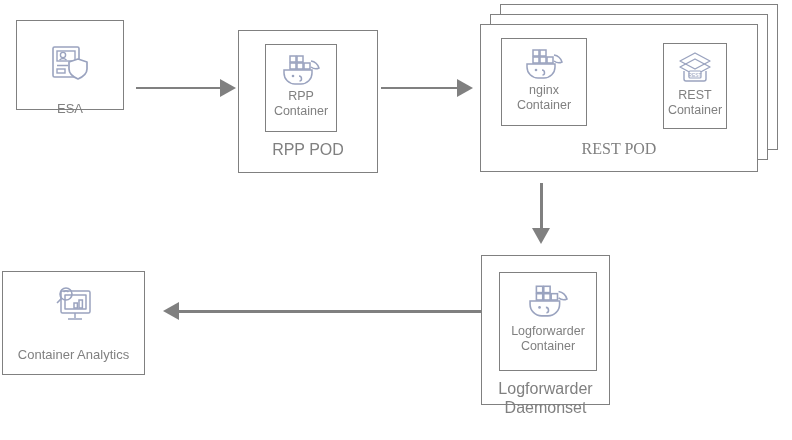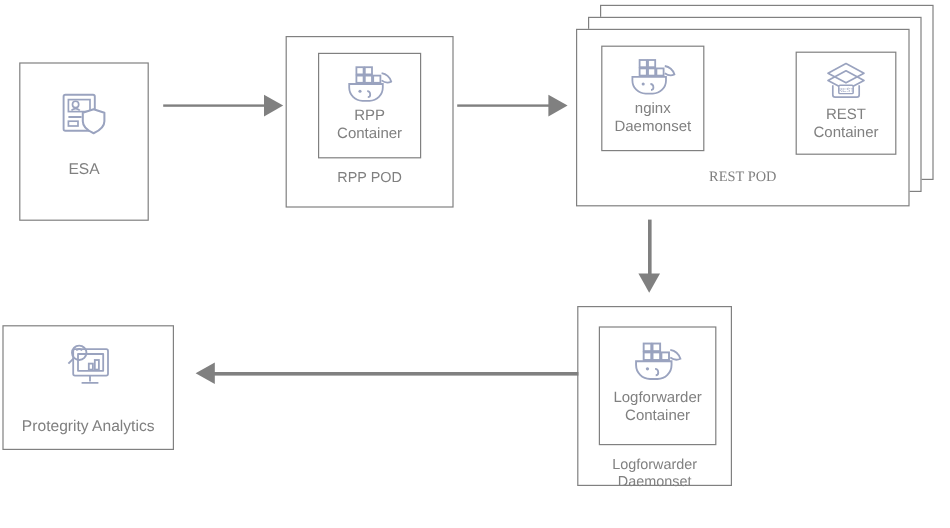--- a/index.html
+++ b/index.html
@@ -27,21 +27,21 @@
   .node-label {
     position: absolute;
     left: 0;
     right: 0;
     text-align: center;
     color: #808080;
     line-height: 1.18;
     white-space: pre-line;
   }
   .pod-label {
-    font-size: 12px;
+    font-size: 16px;
   }
   .unit-label {
     font-size: 13px;
   }
   .container-label {
     font-size: 12.5px;
   }
   .icon-wrap {
     position: absolute;
     left: 50%;
@@ -79,42 +79,42 @@
     box-sizing: border-box;
     border: 1px solid #808080;
     background: #ffffff;
   }
 </style>
 </head>
 <body>
 
 <div id="canvas">
 
-  <div class="node" style="left:16px; top:52px; width:108px; height:132px;">
+  <div class="node" style="left:16px; top:20px; width:108px; height:90px;">
     <span class="icon-wrap" style="top:20px;">
       <svg width="44" height="44" viewBox="0 0 44 44">
         <rect x="5" y="6" width="26" height="30" rx="1.5" fill="#ffffff" stroke="#9aa3bf" stroke-width="1.6"></rect>
         <rect x="9" y="10" width="18" height="10" fill="#ffffff" stroke="#9aa3bf" stroke-width="1.4"></rect>
         <circle cx="15" cy="14" r="2.6" fill="none" stroke="#9aa3bf" stroke-width="1.4"></circle>
         <path d="M11.5 19 q3.5 -3 7 0" fill="none" stroke="#9aa3bf" stroke-width="1.3"></path>
         <line x1="9" y1="24.5" x2="20" y2="24.5" stroke="#9aa3bf" stroke-width="1.5"></line>
         <rect x="9" y="28" width="8" height="4" fill="none" stroke="#9aa3bf" stroke-width="1.4"></rect>
         <path d="M30 18 l9 3 v7 q0 6 -9 10 q-9 -4 -9 -10 v-7 z" fill="#ffffff" stroke="#9aa3bf" stroke-width="1.7" stroke-linejoin="round"></path>
       </svg>
     </span>
     <span class="node-label unit-label" style="top:80px;">ESA</span>
   </div>
 
   <div>
     <div class="edge edge-h" style="left:136px; top:87px; width:86px;"></div>
     <div class="arrowhead arrow-right" style="left:220px; top:79px;"></div>
   </div>
 
   <div class="node" style="left:238px; top:30px; width:140px; height:143px;">
-    <div class="node" style="left:26px; top:13px; width:86px; height:88px;">
+    <div class="node" style="left:26px; top:13px; width:72px; height:88px;">
       <span class="icon-wrap" style="top:6px;">
         <svg width="46" height="36" viewBox="0 0 46 36">
           <g fill="none" stroke="#9aa3bf" stroke-width="1.5">
             <rect x="12" y="5" width="6" height="6"></rect>
             <rect x="19" y="5" width="6" height="6"></rect>
             <rect x="12" y="12" width="6" height="6"></rect>
             <rect x="19" y="12" width="6" height="6"></rect>
             <rect x="26" y="12" width="6" height="6"></rect>
             <path d="M6 19 h28 v3 a11 11 0 0 1 -11 11 h-6 a11 11 0 0 1 -11 -11 z"></path>
             <path d="M33 10 q6 1 8 7 q-4 2 -8 -1"></path>
@@ -149,24 +149,24 @@
               <rect x="19" y="12" width="6" height="6"></rect>
               <rect x="26" y="12" width="6" height="6"></rect>
               <path d="M6 19 h28 v3 a11 11 0 0 1 -11 11 h-6 a11 11 0 0 1 -11 -11 z"></path>
               <path d="M33 10 q6 1 8 7 q-4 2 -8 -1"></path>
             </g>
             <circle cx="15" cy="25" r="1.3" fill="#9aa3bf"></circle>
             <path d="M21 25 q2.5 0 2.5 3 q0 2 -2 2" fill="none" stroke="#9aa3bf" stroke-width="1.5"></path>
           </svg>
         </span>
         <span class="node-label container-label" style="top:44px;">nginx
-Daemonset</span>
+Container</span>
       </div>
 
-      <div class="node" style="left:182px; top:18px; width:84px; height:86px;padding-left:32px;">
+      <div class="node" style="left:182px; top:18px; width:64px; height:86px;padding-left:32px;">
         <span class="icon-wrap" style="top:6px;">
           <svg width="44" height="38" viewBox="0 0 44 38">
             <g fill="none" stroke="#9aa3bf" stroke-width="1.4" stroke-linejoin="round">
               <path d="M22 3 L37 11 L22 19 L7 11 Z"></path>
               <path d="M22 9 L37 17 L22 25 L7 17 Z"></path>
               <path d="M11 21 v8 q0 2 2 2 h18 q2 0 2 -2 v-8"></path>
             </g>
             <rect x="16" y="21" width="12" height="7" rx="1" fill="#ffffff" stroke="#9aa3bf" stroke-width="1.2"></rect>
             <text x="22" y="26.6" font-family="'Liberation Sans',sans-serif" font-size="5" fill="#9aa3bf" text-anchor="middle">REST</text>
           </svg>
@@ -226,16 +226,16 @@
           <rect x="25" y="21" width="3.4" height="5"></rect>
           <rect x="30" y="18" width="3.4" height="8"></rect>
         </g>
         <g fill="none" stroke="#9aa3bf" stroke-width="1.6">
           <circle cx="17" cy="12" r="6"></circle>
           <path d="M12.6 16.4 L8 21"></path>
           <path d="M14.5 10 q2.5 -2.5 5 0"></path>
         </g>
       </svg>
     </span>
-    <span class="node-label unit-label" style="top:75px;">Protegrity Analytics</span>
+    <span class="node-label unit-label" style="top:75px;">Container Analytics</span>
   </div>
 
 </div>
 
 </body></html>

